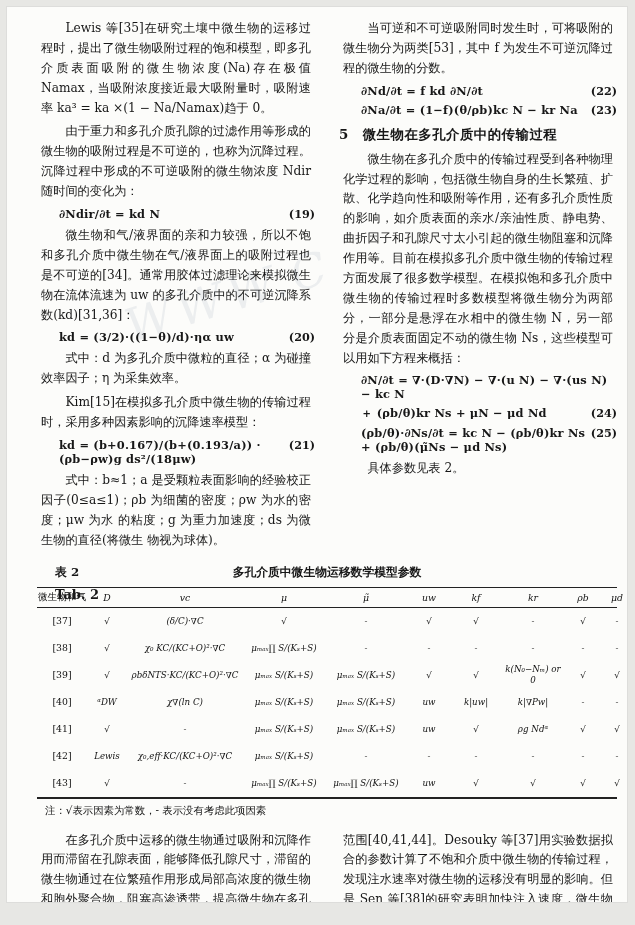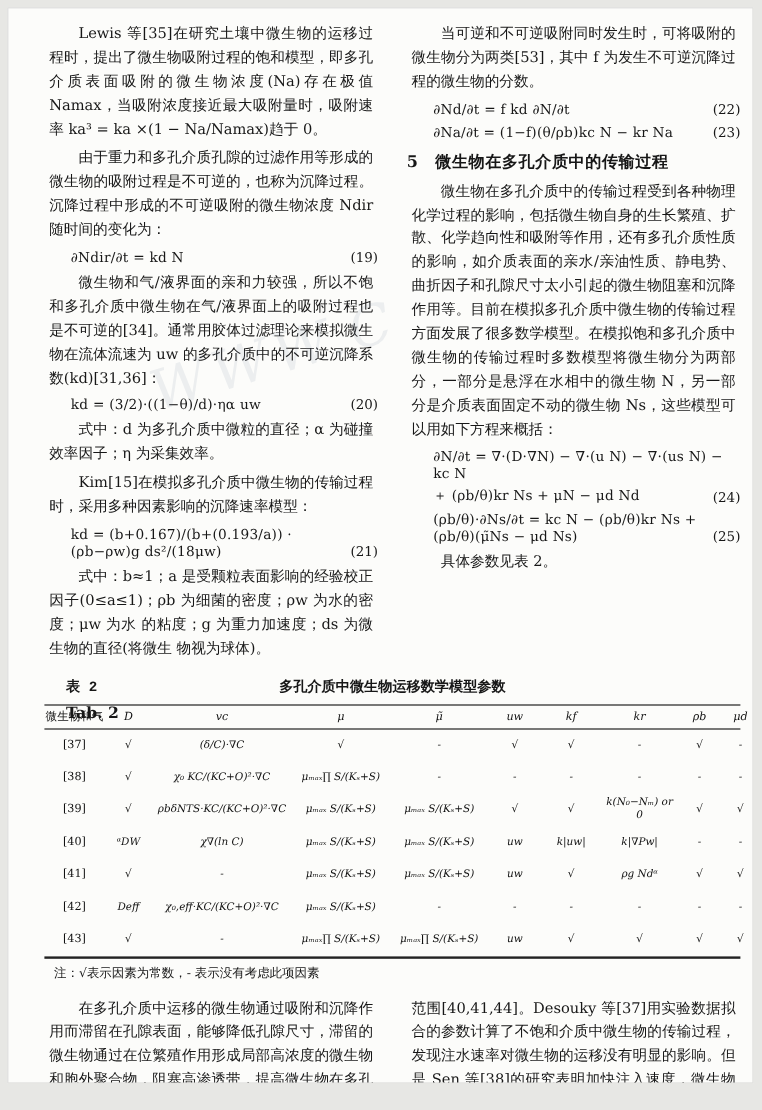--- a/index.html
+++ b/index.html
@@ -30,31 +30,31 @@
   .p{
     font-size:12.2px;line-height:1.63;text-align:justify;
     text-indent:2em;margin:4px;
   }
   .p.cont{text-indent:0;}
   .h5{
     font-weight:700;font-size:13.4px;margin:9px 0 6px 0;
     letter-spacing:0.5px;
   }
   .eq{
-    display:flex;align-items:flex-end;
-    margin:5px 0 5px 0;padding-left:22px;
+    display:flex;align-items:flex-start;
+    margin:5px 0 5px 0;padding-left:22px;font-weight:bold;
   }
   .eq .ex{flex:1;font-size:11.4px;letter-spacing:0.2px;}
   .eq .num{font-size:11.2px;padding-left:4px;}
 
   
   .tbl-block{margin-top:10px;}
   .tbl-cap{position:relative;text-align:center;}
   .tbl-cap .side{position:absolute;left:18px;top:0;}
-  .tbl-cap.cn{font-size:11.8px;font-weight:700;margin-bottom:6px;font-family:Liberation Mono, monospace;}
+  .tbl-cap.cn{font-size:11.8px;font-weight:700;margin-bottom:6px;}
   .tbl-cap.en{font-size:13px;font-weight:700;margin-bottom:5px;}
   .tgrid{
     display:grid;
     grid-template-columns:50px 40px 116px 82px 82px 44px 50px 64px 36px 32px;
     align-items:center;
   }
   .tbl-head{
     border-top:1.6px solid #222;border-bottom:1px solid #222;
     padding:3px 0;
   }
@@ -205,21 +205,21 @@
           <span class="td">μₘₐₓ S/(Kₛ+S)</span>
           <span class="td">μₘₐₓ S/(Kₛ+S)</span>
           <span class="td">uw</span>
           <span class="td">√</span>
           <span class="td">ρg Ndᵅ</span>
           <span class="td">√</span>
           <span class="td">√</span>
         </div>
         <div class="tgrid trow">
           <span class="td ref">[42]</span>
-          <span class="td">Deff</span>
+          <span class="td">Lewis</span>
           <span class="td">χ₀,eff·KC/(KC+O)²·∇C</span>
           <span class="td">μₘₐₓ S/(Kₛ+S)</span>
           <span class="td">-</span>
           <span class="td">-</span>
           <span class="td">-</span>
           <span class="td">-</span>
           <span class="td">-</span>
           <span class="td">-</span>
         </div>
         <div class="tgrid trow">

